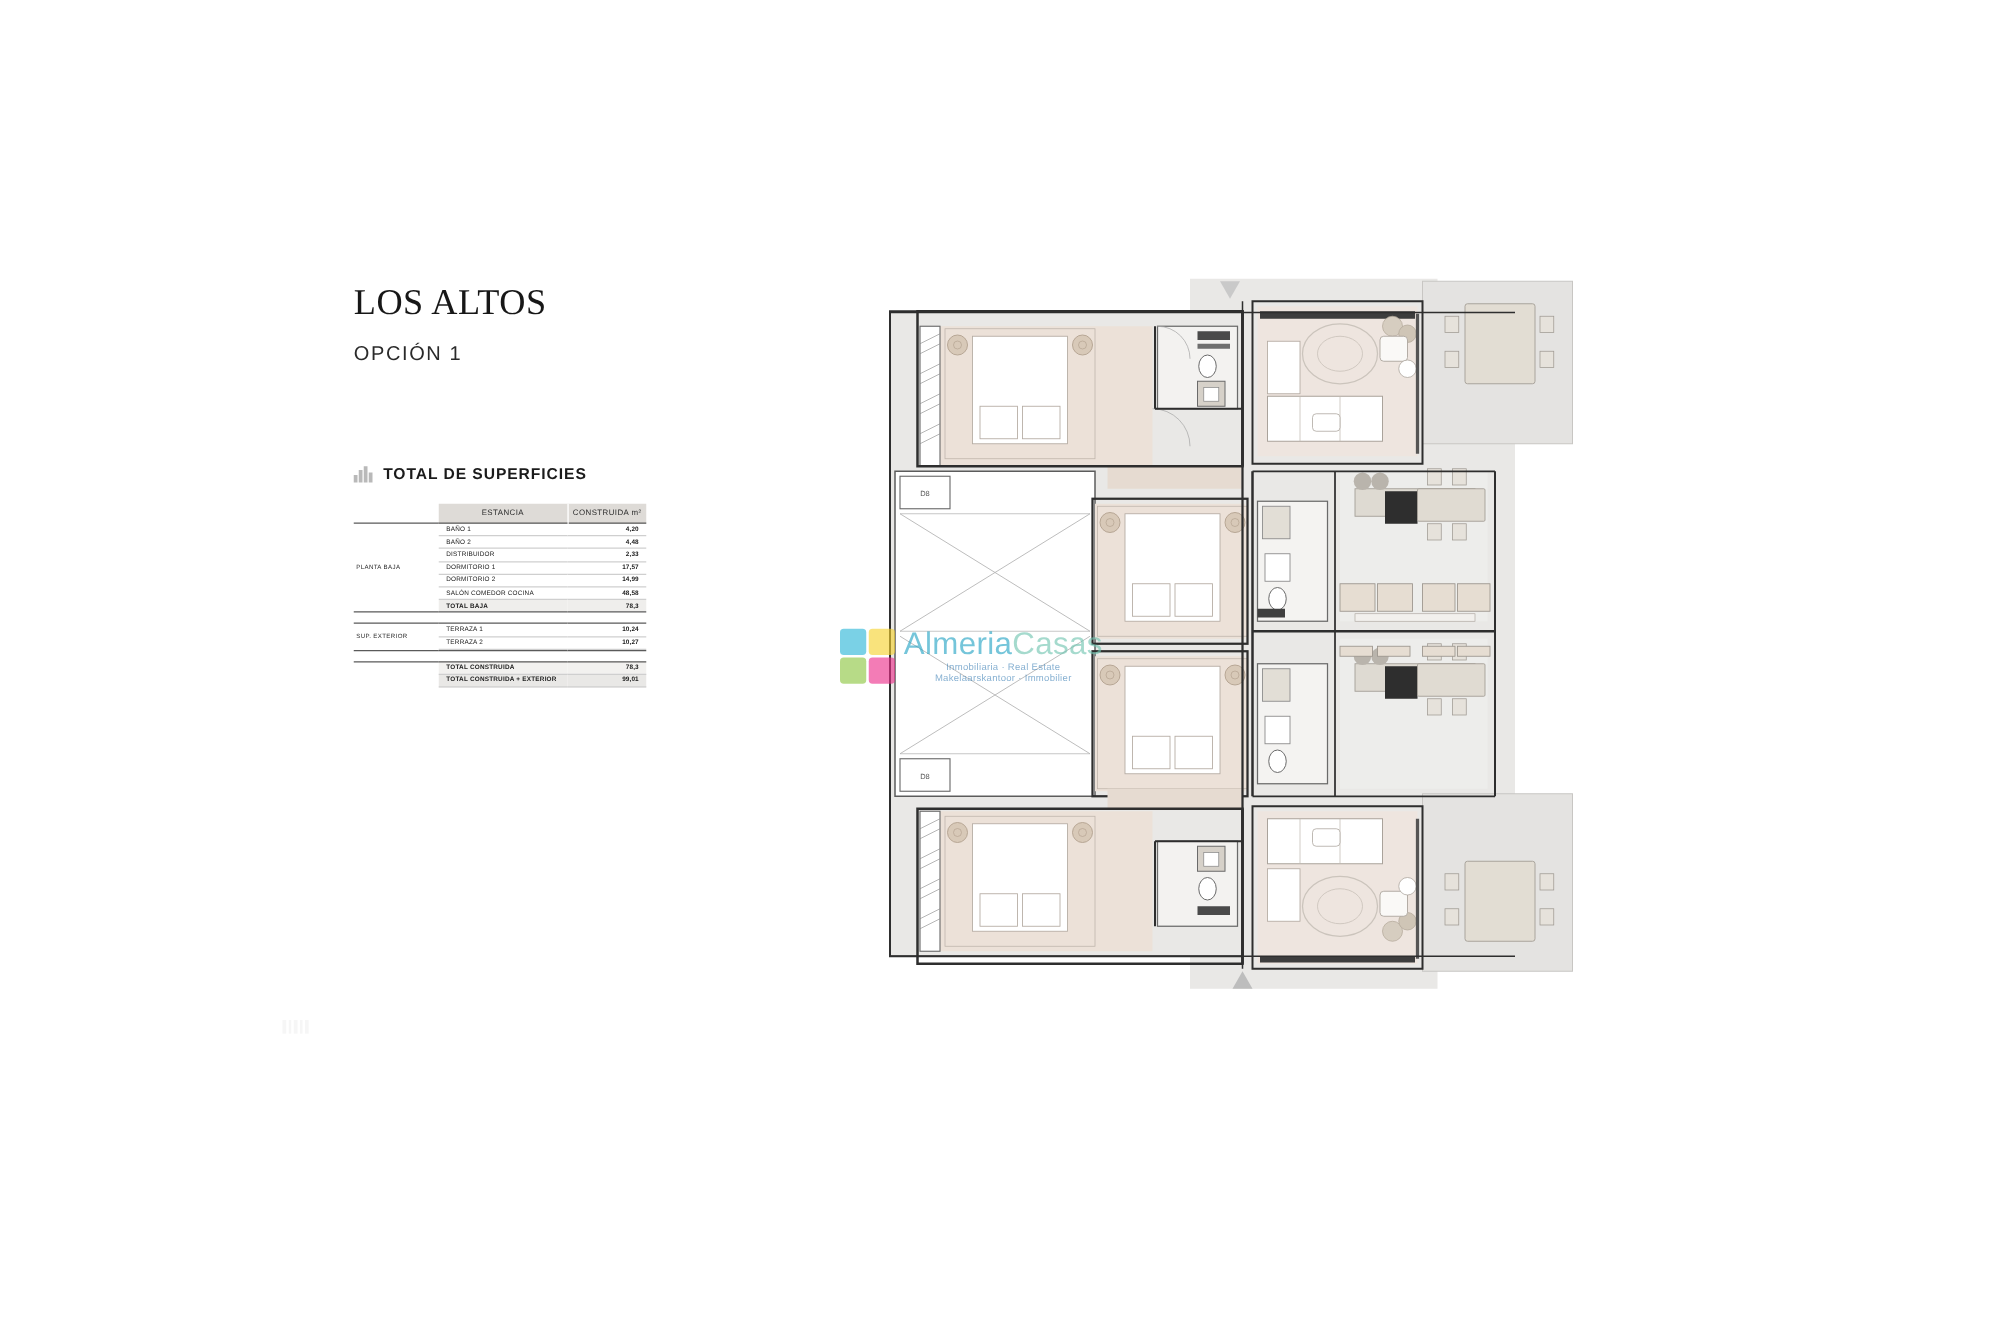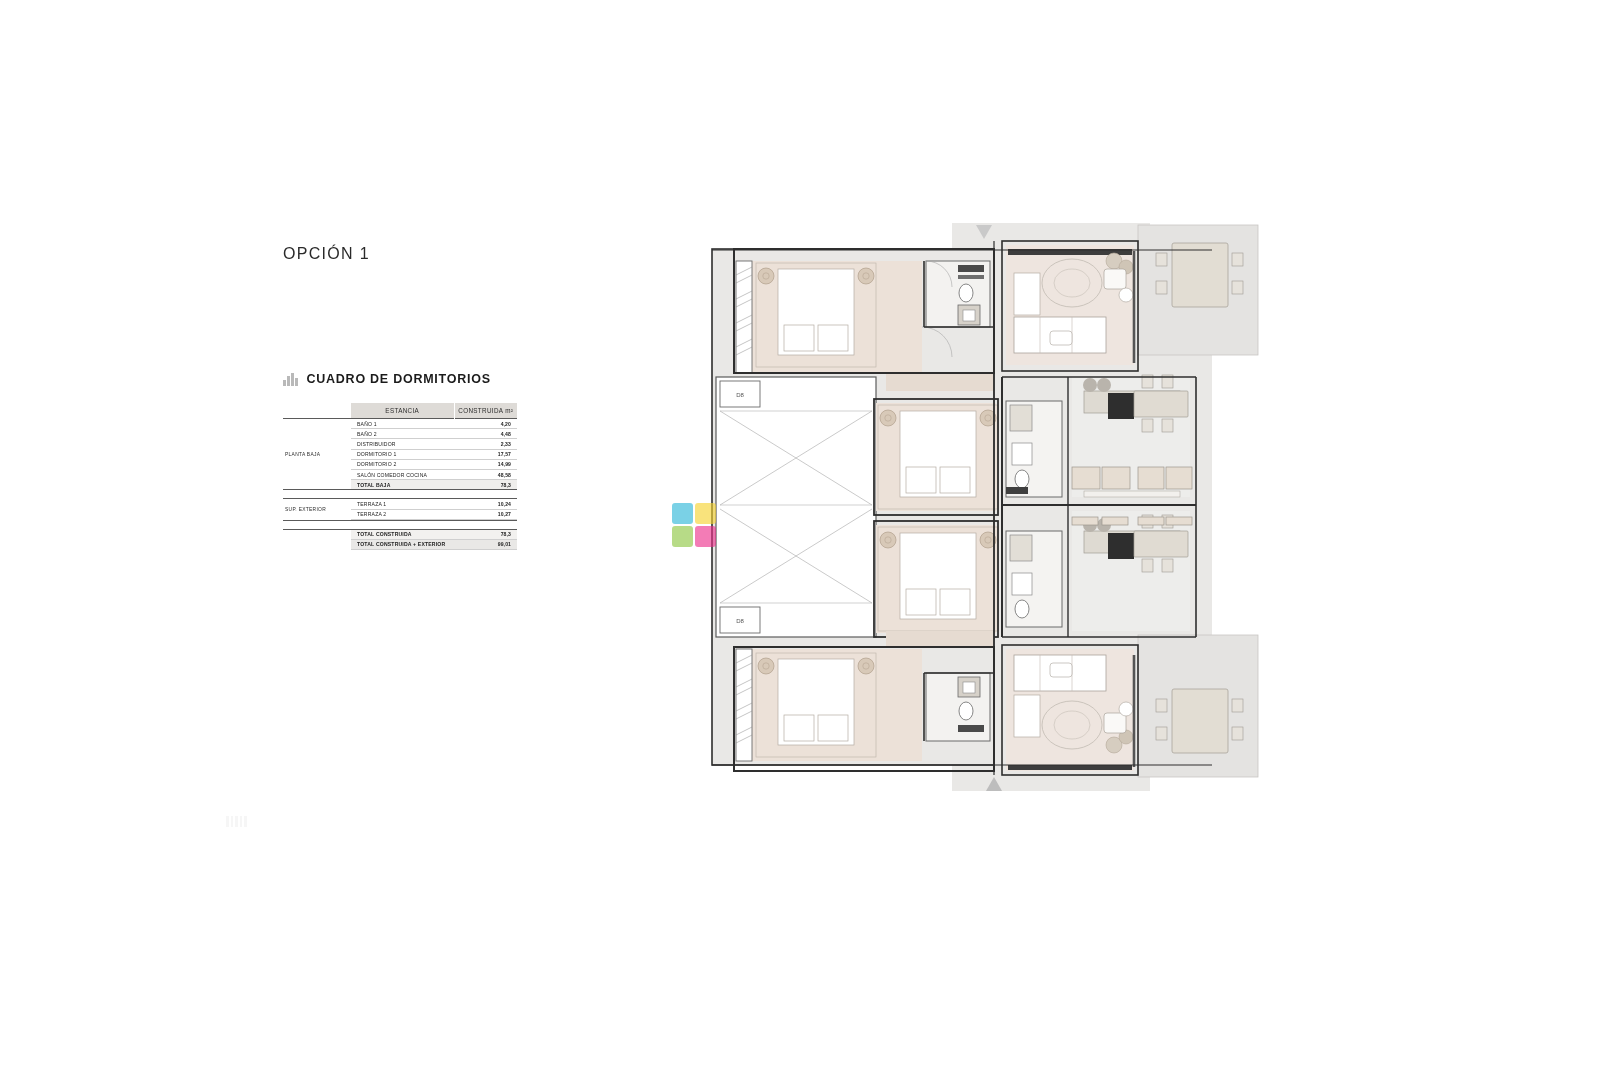--- a/index.html
+++ b/index.html
@@ -123,31 +123,32 @@
     display:flex; gap:2px; opacity:0.28;
   }
   #page-mark i { display:block; width:2.5px; height:11px; background:#e2e2e2; }
 </style>
 </head>
 <body>
 
 <div id="left-panel">
 
   <div id="title-block">
+    <div class="title-line">LOS ALTOS</div>
     <div id="subtitle">OPCIÓN 1</div>
   </div>
 
   <div id="section-header">
     <span id="chart-icon">
       <i></i>
         <i></i>
         <i></i>
         <i></i>
     </span>
-    <span id="section-title">CUADRO DE DORMITORIOS</span>
+    <span id="section-title">TOTAL DE SUPERFICIES</span>
   </div>
 
   <div id="surface-table">
     <table class="tbl">
       <colgroup>
           <col class="c-group">
           <col class="c-room">
           <col class="c-val">
         </colgroup>
       <thead>
@@ -456,20 +457,27 @@
 </svg>
 </div>
 
 <div id="watermark">
   <div id="wm-logo">
     <span style="background:#29b5d8"></span>
     <span style="background:#f6d32d"></span>
     <span style="background:#8cc63f"></span>
     <span style="background:#ec2d8a"></span>
   </div>
+  <div id="wm-text">
+    <div id="wm-name">
+      <span class="w1">Almeria</span><span class="w2">Casas</span>
+    </div>
+    <div id="wm-tag1">Inmobiliaria · Real Estate</div>
+    <div id="wm-tag2">Makelaarskantoor · Immobilier</div>
+  </div>
 </div>
 
 <div id="page-mark">
   <i></i>
     <i></i>
     <i></i>
     <i></i>
     <i></i>
 </div>
 

